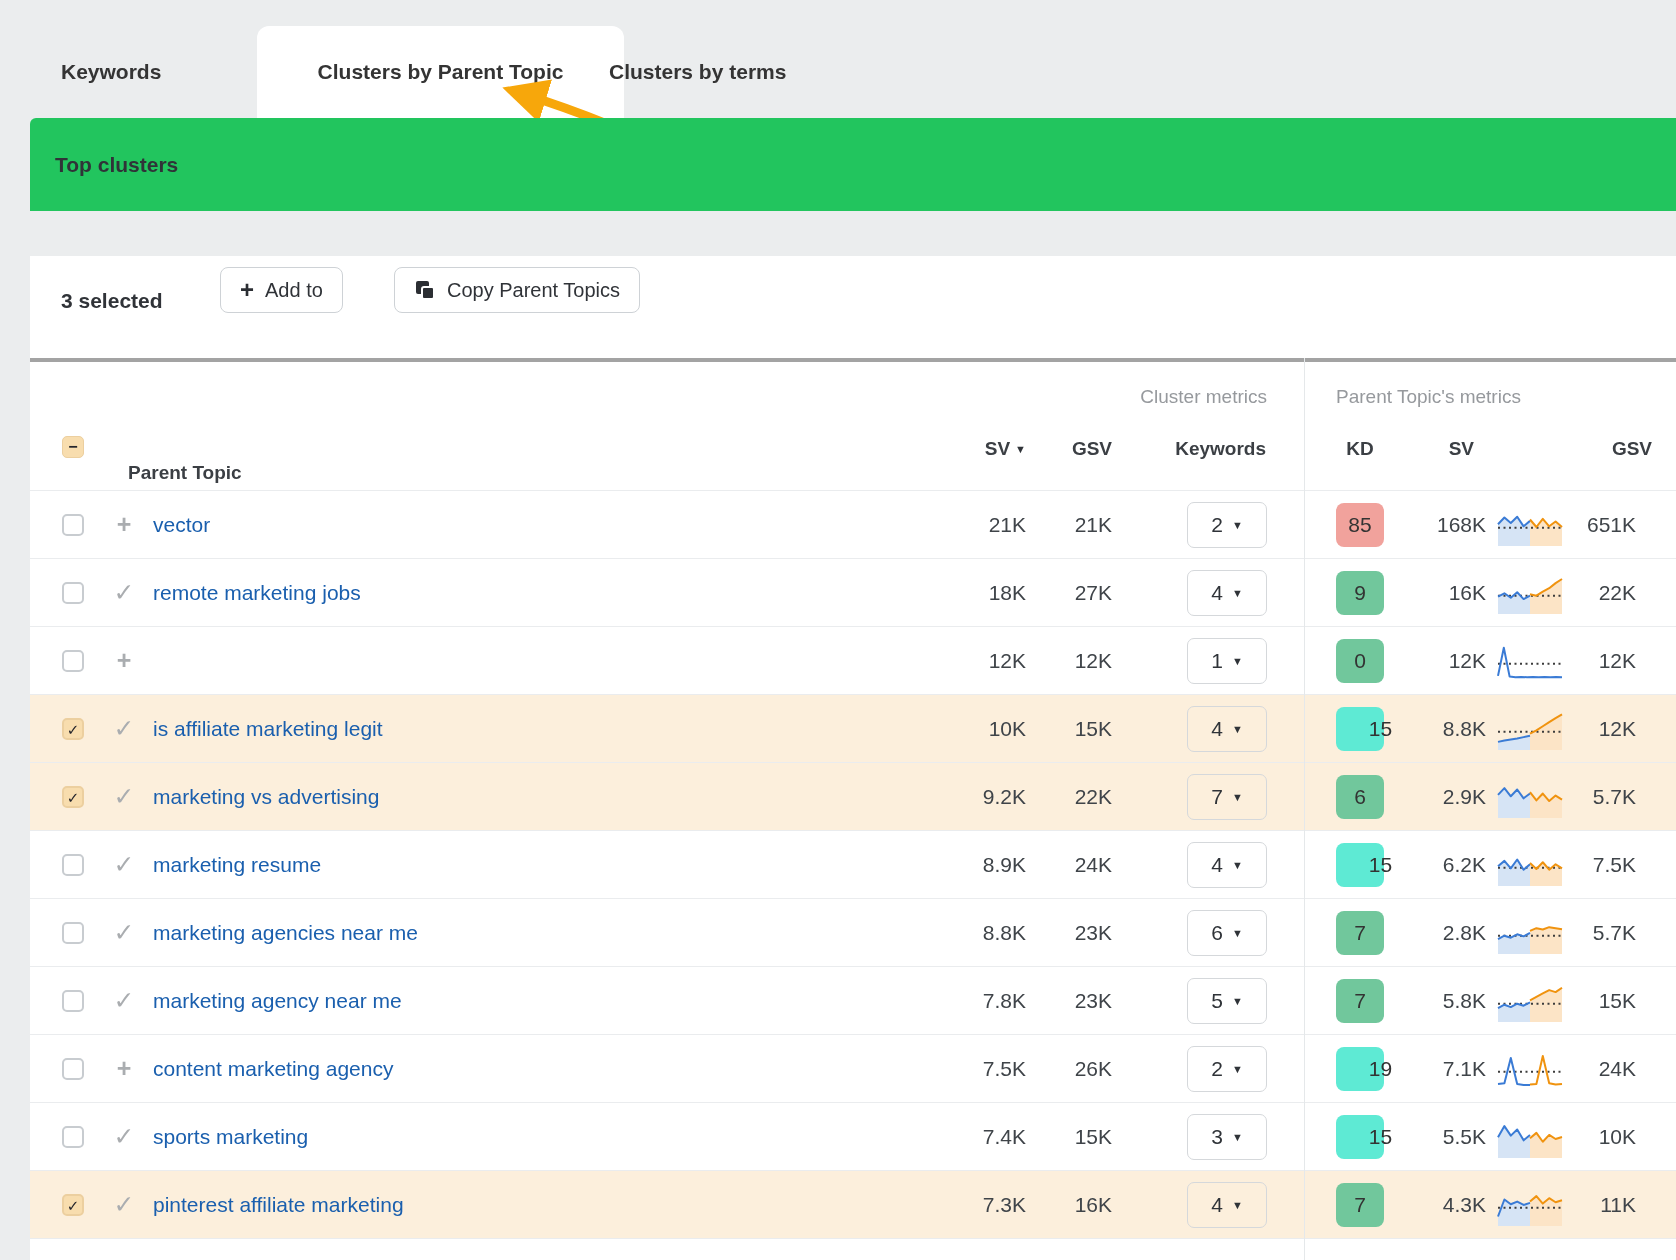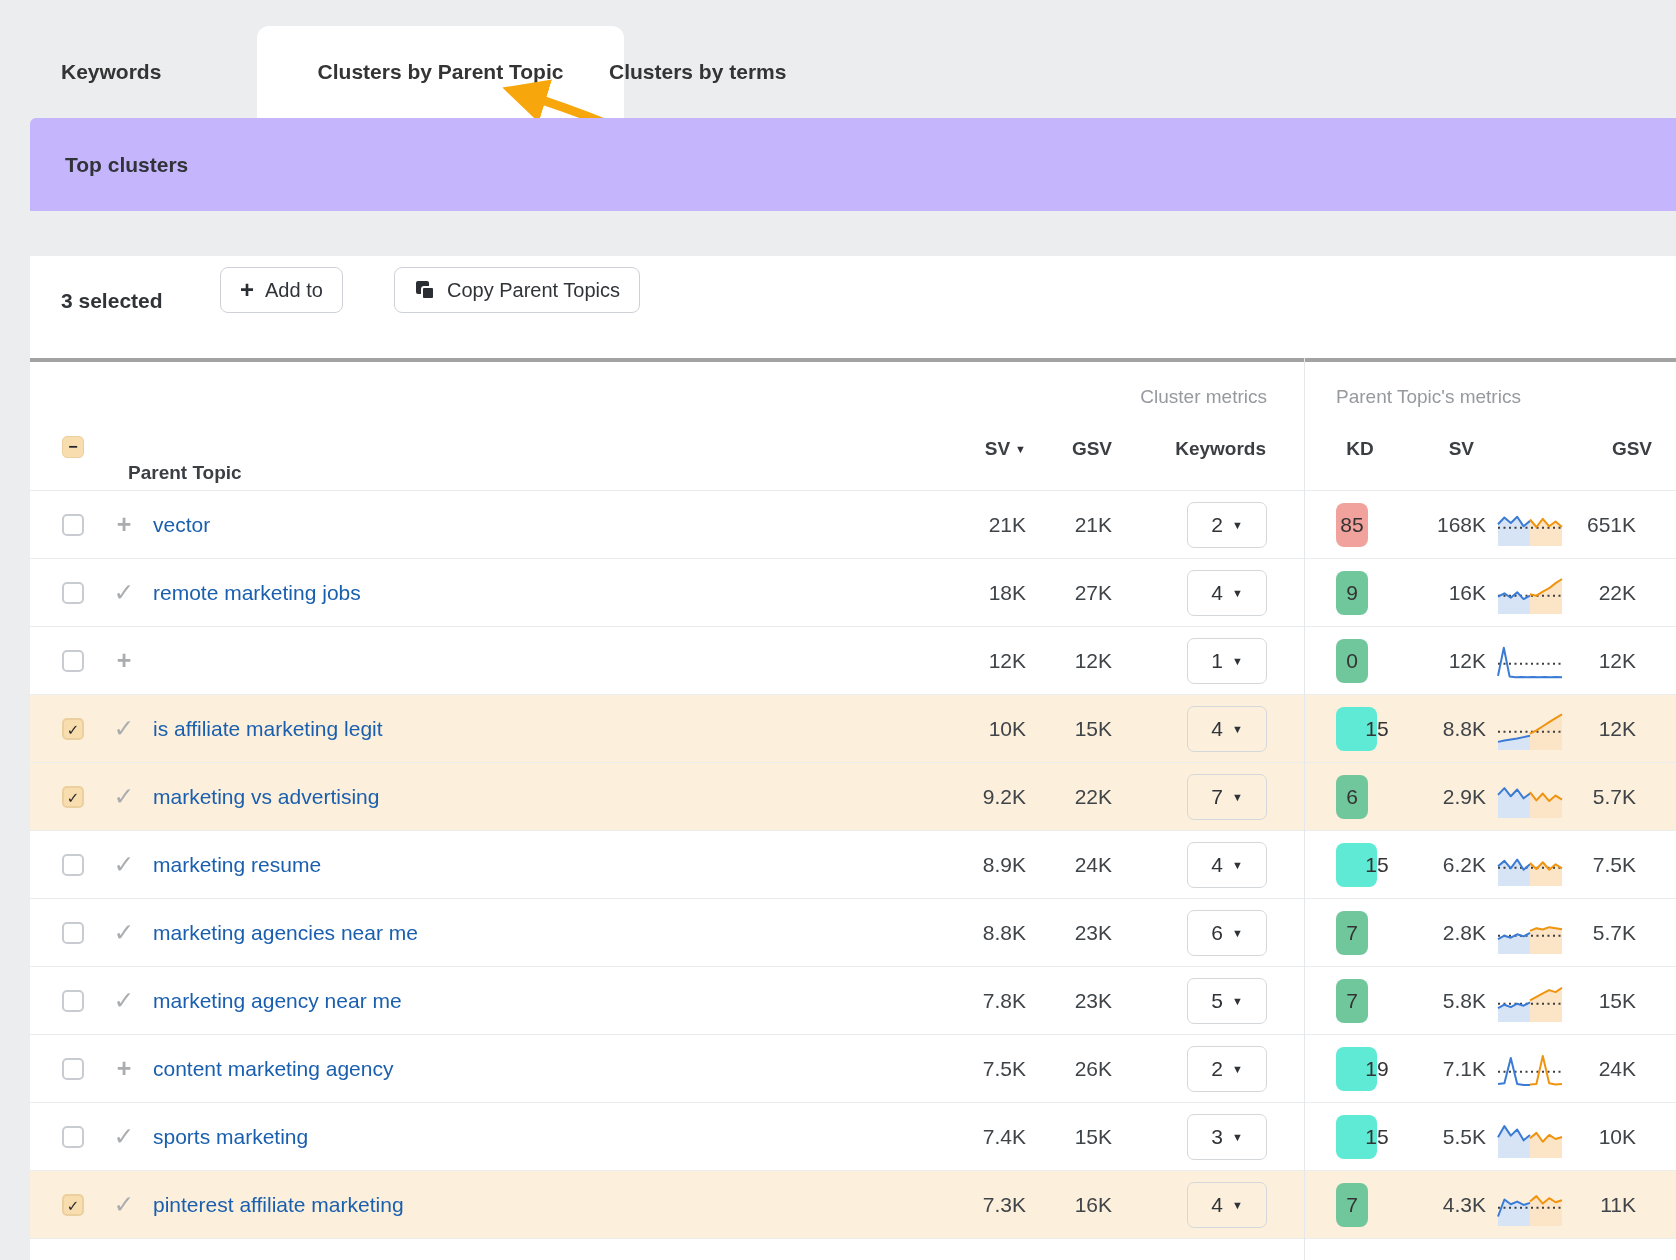--- a/index.html
+++ b/index.html
@@ -9,22 +9,22 @@
   
   .tab{position:absolute;font-size:21px;font-weight:bold;color:#343434;cursor:pointer;white-space:nowrap;}
   .tab-kw{left:61px;top:60px;}
   .tab-terms{left:609px;top:60px;}
   .tab-active{position:absolute;left:213px;top:26px;width:367px;height:92px;background:#ffffff;
     border-radius:12px 12px 0 0;display:flex;align-items:center;justify-content:center;
     font-size:21px;font-weight:bold;color:#343434;cursor:pointer;margin-left:44px;}
   .arrow-svg{position:absolute;left:495px;top:78px;width:220px;height:100px;pointer-events:none;}
 
   
-  .top-panel{position:absolute;left:30px;top:118px;width:1646px;height:93px;background:#c4b5fd;
-    border-top-left-radius:6px;display:flex;align-items:center;padding-left:35px;}
+  .top-panel{position:absolute;left:30px;top:118px;width:1646px;height:93px;background:#22c55e;
+    border-top-left-radius:6px;display:flex;align-items:center;padding-left:25px;}
   .top-panel .ttl{font-size:21px;font-weight:bold;color:#303338;}
   .main-panel{position:absolute;left:30px;top:256px;width:1646px;height:1004px;background:#ffffff;}
 
   
   .toolbar{position:relative;height:102px;}
   .sel-count{position:absolute;left:31px;top:33px;font-size:21px;font-weight:bold;color:#303338;}
   .btn{position:absolute;top:11px;height:46px;background:#fff;border:1.5px solid #ced2d6;border-radius:8px;
     display:flex;align-items:center;gap:11px;padding:0 19px;font-size:20px;color:#303338;cursor:pointer;}
   .btn-add{left:190px;}
   .btn-copy{left:364px;}
@@ -60,21 +60,21 @@
   .row.sel .cb{background:#f8ddae;border-color:#eccf9f;}
   .ricon{left:78px;width:32px;justify-content:center;font-size:25px;color:#aaadb0;cursor:pointer;font-weight:bold;}
   .rname{left:123px;font-size:21px;color:#1a5fae;text-decoration:none;cursor:pointer;white-space:nowrap;}
   .num{font-size:21px;color:#3f4449;justify-content:flex-end;}
   .c-sv{right:650px;width:110px;}
   .c-gsv{right:564px;width:110px;}
   .kwdd{left:1157px;width:80px;height:46px;top:11px;border:1.5px solid #d5d8db;border-radius:7px;
     display:flex;align-items:center;justify-content:center;gap:9px;cursor:pointer;background:transparent;}
   .kwdd .kwv{font-size:21px;color:#2f3338;}
   .kwdd .dd{font-size:11px;color:#2f3338;}
-  .kd{left:1306px;width:32px;height:44px;top:12px;border-radius:8px;justify-content:center;
+  .kd{left:1306px;width:48px;height:44px;top:12px;border-radius:8px;justify-content:center;
     font-size:21px;color:#333;}
   .kd.red{background:#f1a29c;}
   .kd.green{background:#71c79c;}
   .kd.light{background:#5eead4;padding-left:41px;}
   .p-sv{right:190px;width:110px;}
   .spark{left:1467px;top:13px;width:66px;height:42px;}
   .p-gsv{right:40px;width:118px;}
   .vdivider{position:absolute;left:1274px;top:102px;bottom:0;width:1px;background:#e5e8ea;z-index:2;}
 </style>
 </head>

